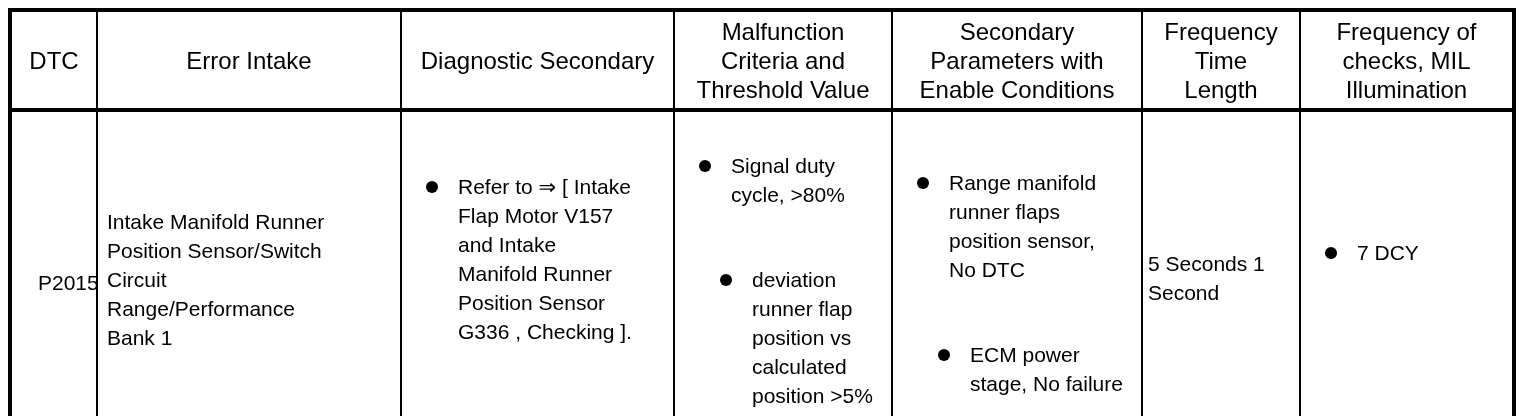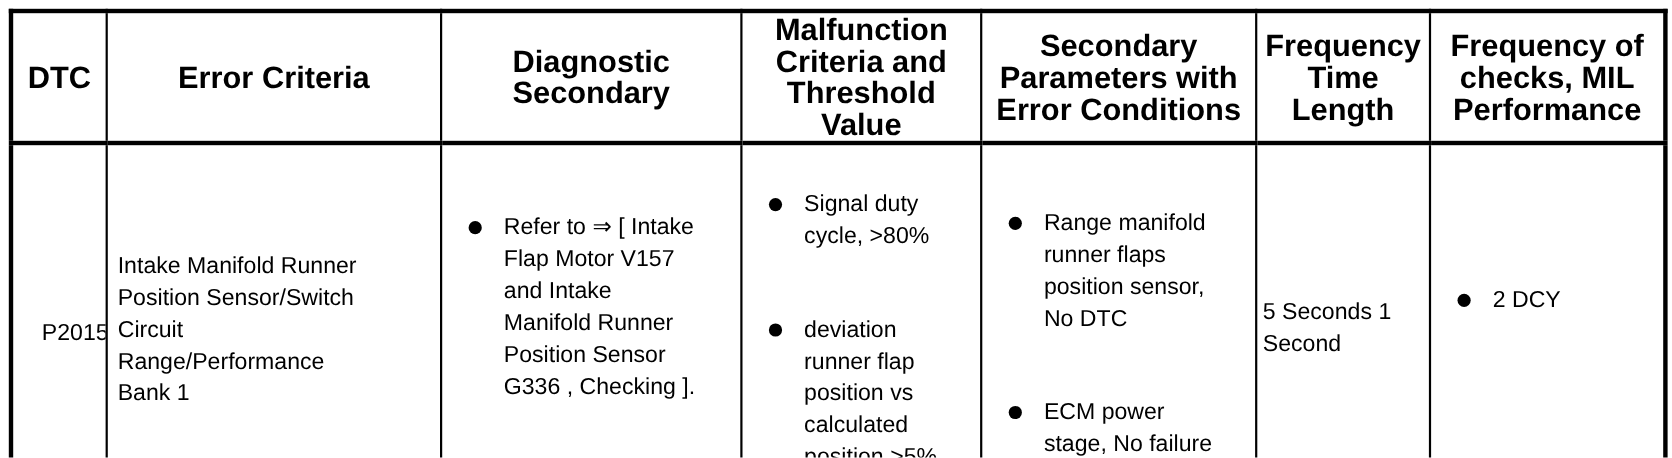--- a/index.html
+++ b/index.html
@@ -24,22 +24,22 @@
   }
   th, td {
     border: 2px solid #000000;
     white-space: pre-line;
     overflow: hidden;
   }
   thead tr { height: 100px; }
   tbody tr { height: 296px; }
 
   th {
-    font-size: 28px;
-    font-weight: bold;
+    font-size: 24px;
+    font-weight: normal;
     line-height: 29px;
     text-align: center;
     vertical-align: middle;
     padding: 0 4px;
     border-bottom: 4px solid #000000;
   }
 
   td {
     font-size: 21px;
     line-height: 29px;
@@ -55,21 +55,21 @@
   td.cell-sec       { vertical-align: top; padding-top: 27px; }
   td.cell-mon       { padding: 4px 2px 0 5px; }
   td.cell-freq      { padding-bottom: 46px; }
 
   .bullet-item {
     display: flex;
     align-items: flex-start;
     padding-left: 24px;
     padding-right: 6px;
   }
-  .bullet-item + .bullet-item { margin-top: 27px; }
+  .bullet-item + .bullet-item { margin-top: 27px; margin-left: 21px; }
   .bullet {
     flex: 0 0 auto;
     width: 12px;
     height: 12px;
     border-radius: 50%;
     background: #000000;
     margin: 9px 20px 0 0;
   }
   .bullet-text { flex: 1 1 auto; }
 </style>
@@ -82,34 +82,34 @@
     <col style="width:304px">
     <col style="width:273px">
     <col style="width:218px">
     <col style="width:250px">
     <col style="width:158px">
     <col style="width:214px">
   </colgroup>
   <thead>
     <tr>
       <th>DTC</th>
-      <th>Error Criteria</th>
+      <th>Error Intake</th>
       <th>Diagnostic Secondary</th>
       <th>Malfunction
 Criteria and
 Threshold Value</th>
       <th>Secondary
 Parameters with
-Error Conditions</th>
+Enable Conditions</th>
       <th>Frequency
 Time
 Length</th>
       <th>Frequency of
 checks, MIL
-Performance</th>
+Illumination</th>
     </tr>
   </thead>
   <tbody>
     <tr>
       <td class="cell-dtc">P2015</td>
       <td class="cell-error">Intake Manifold Runner
 Position Sensor/Switch
 Circuit
 Range/Performance
 Bank 1</td>
@@ -151,18 +151,18 @@
           <span class="bullet"></span>
           <span class="bullet-text">ECM power
 stage, No failure</span>
         </div>
       </td>
       <td class="cell-mon">5 Seconds 1
 Second</td>
       <td class="cell-freq">
         <div class="bullet-item">
           <span class="bullet"></span>
-          <span class="bullet-text">2 DCY</span>
+          <span class="bullet-text">7 DCY</span>
         </div>
       </td>
     </tr>
   </tbody>
 </table>
 
 </body></html>

